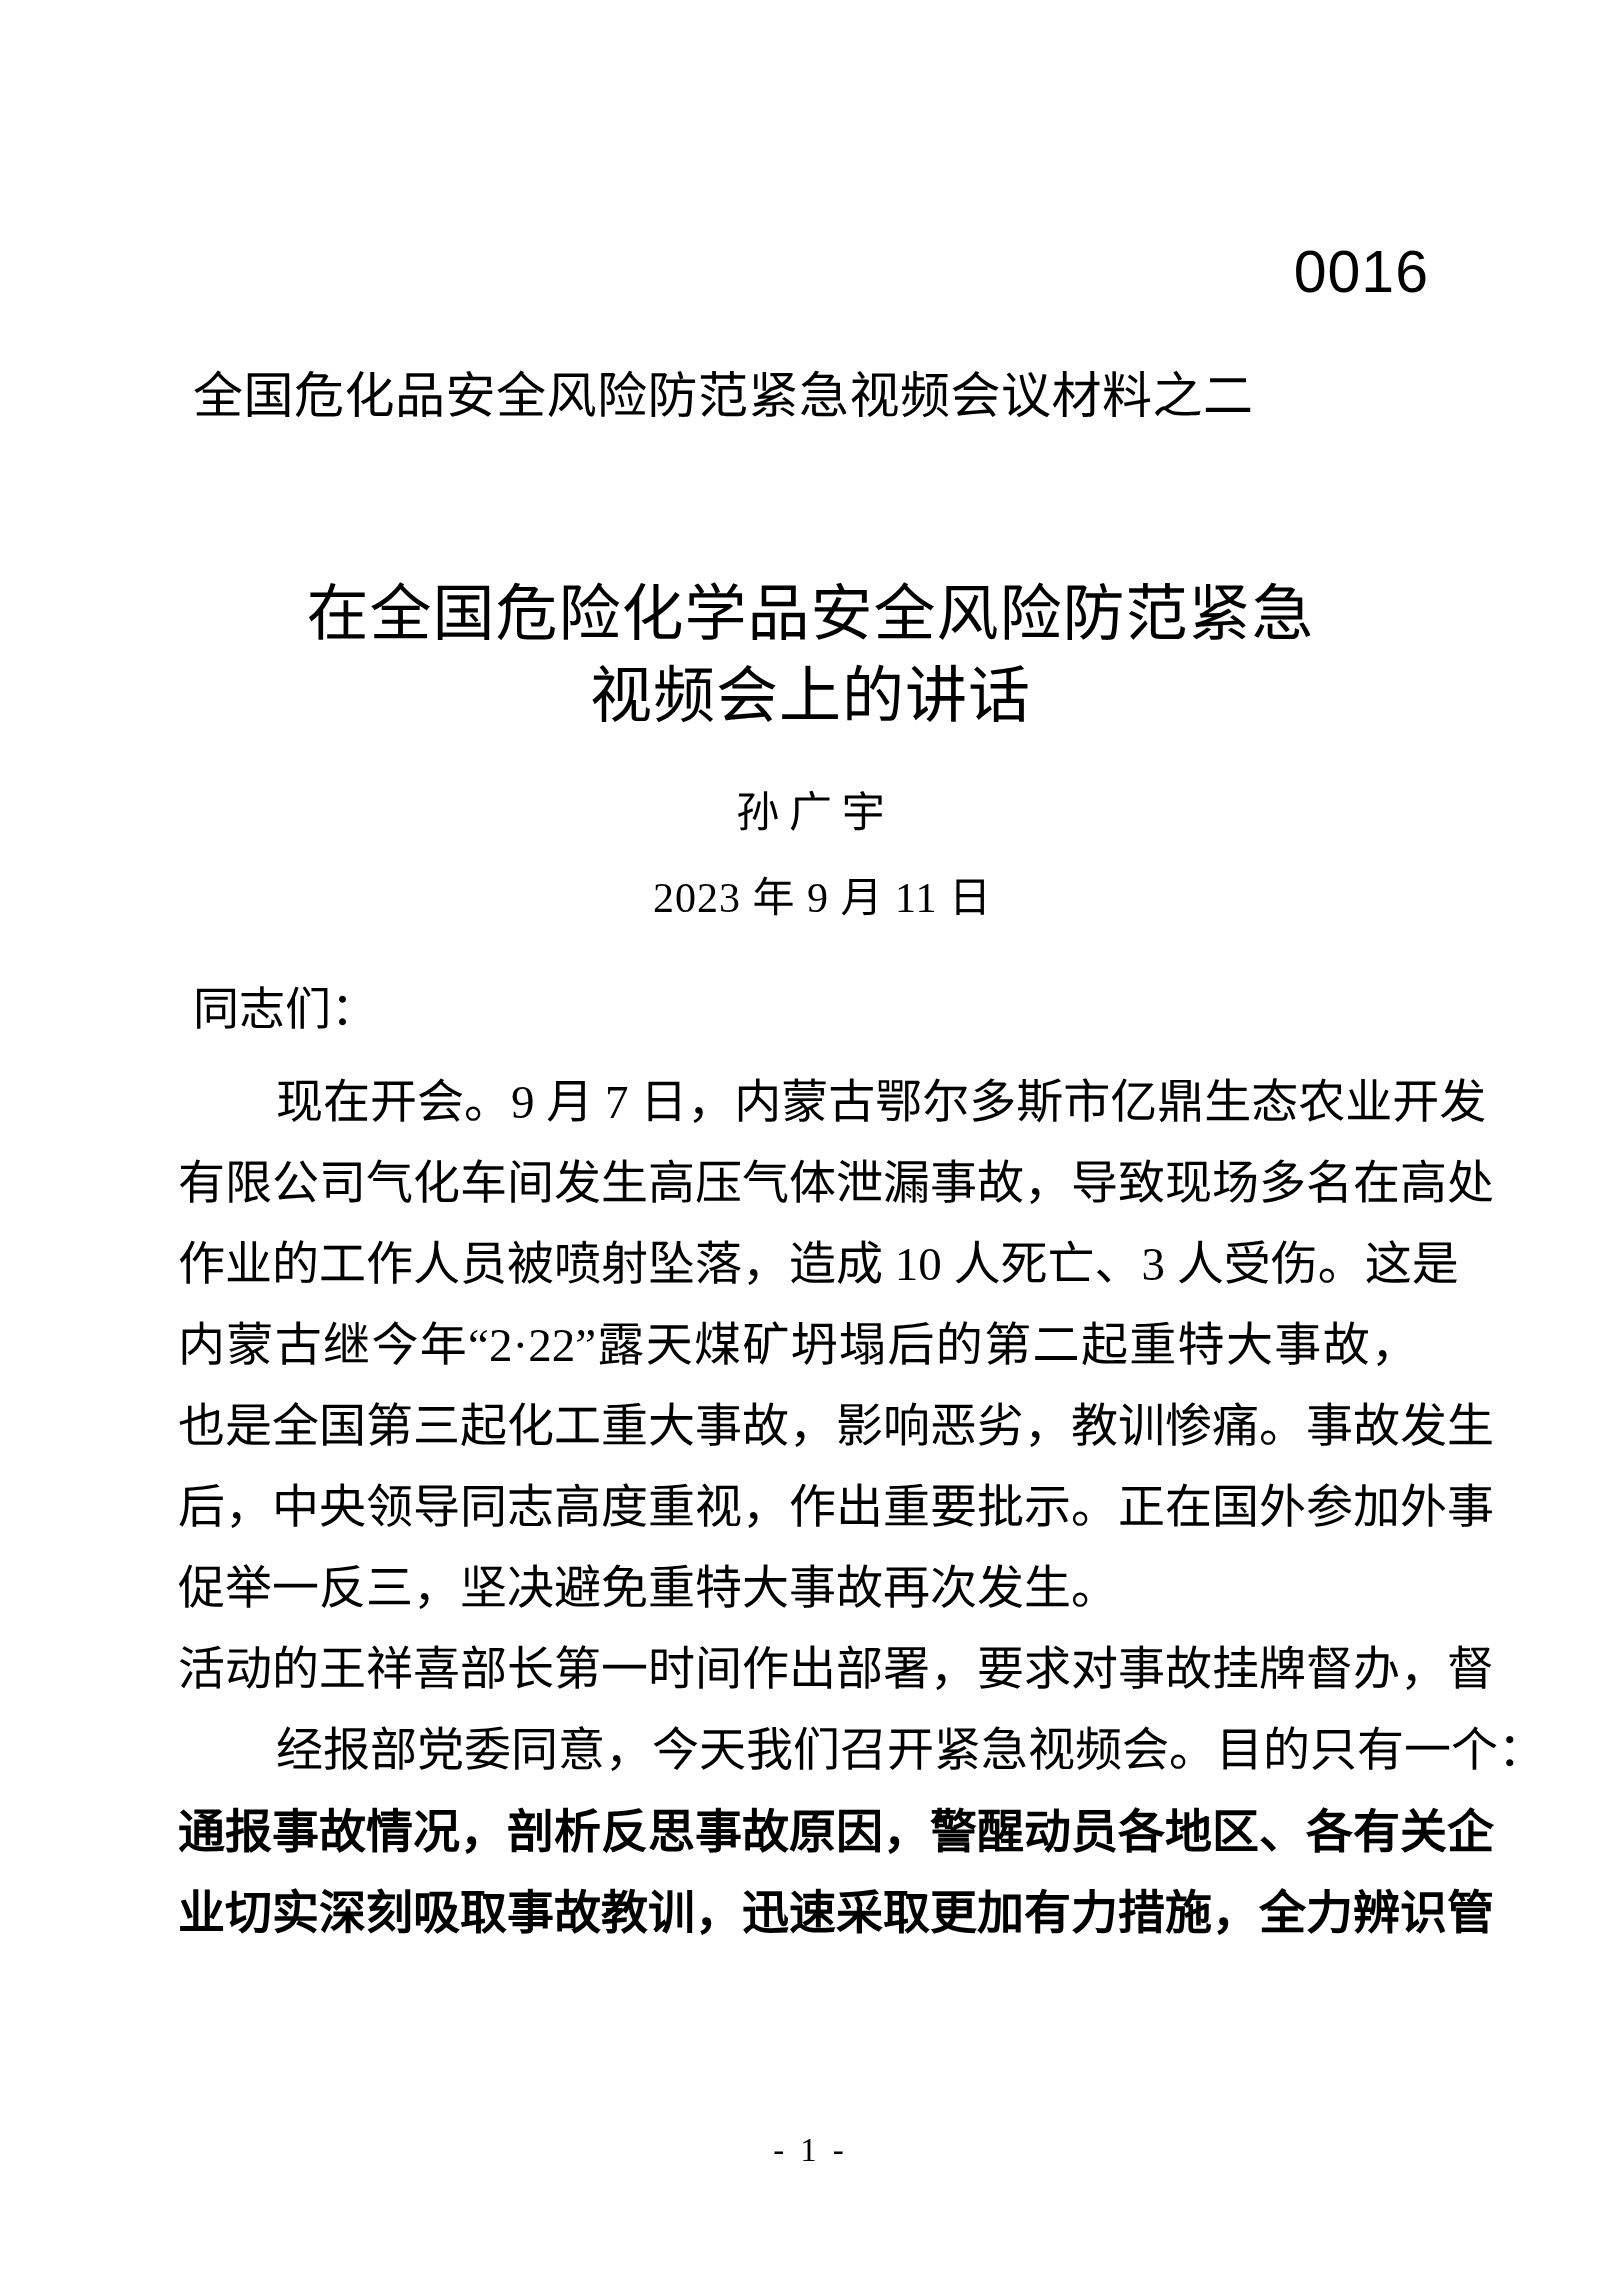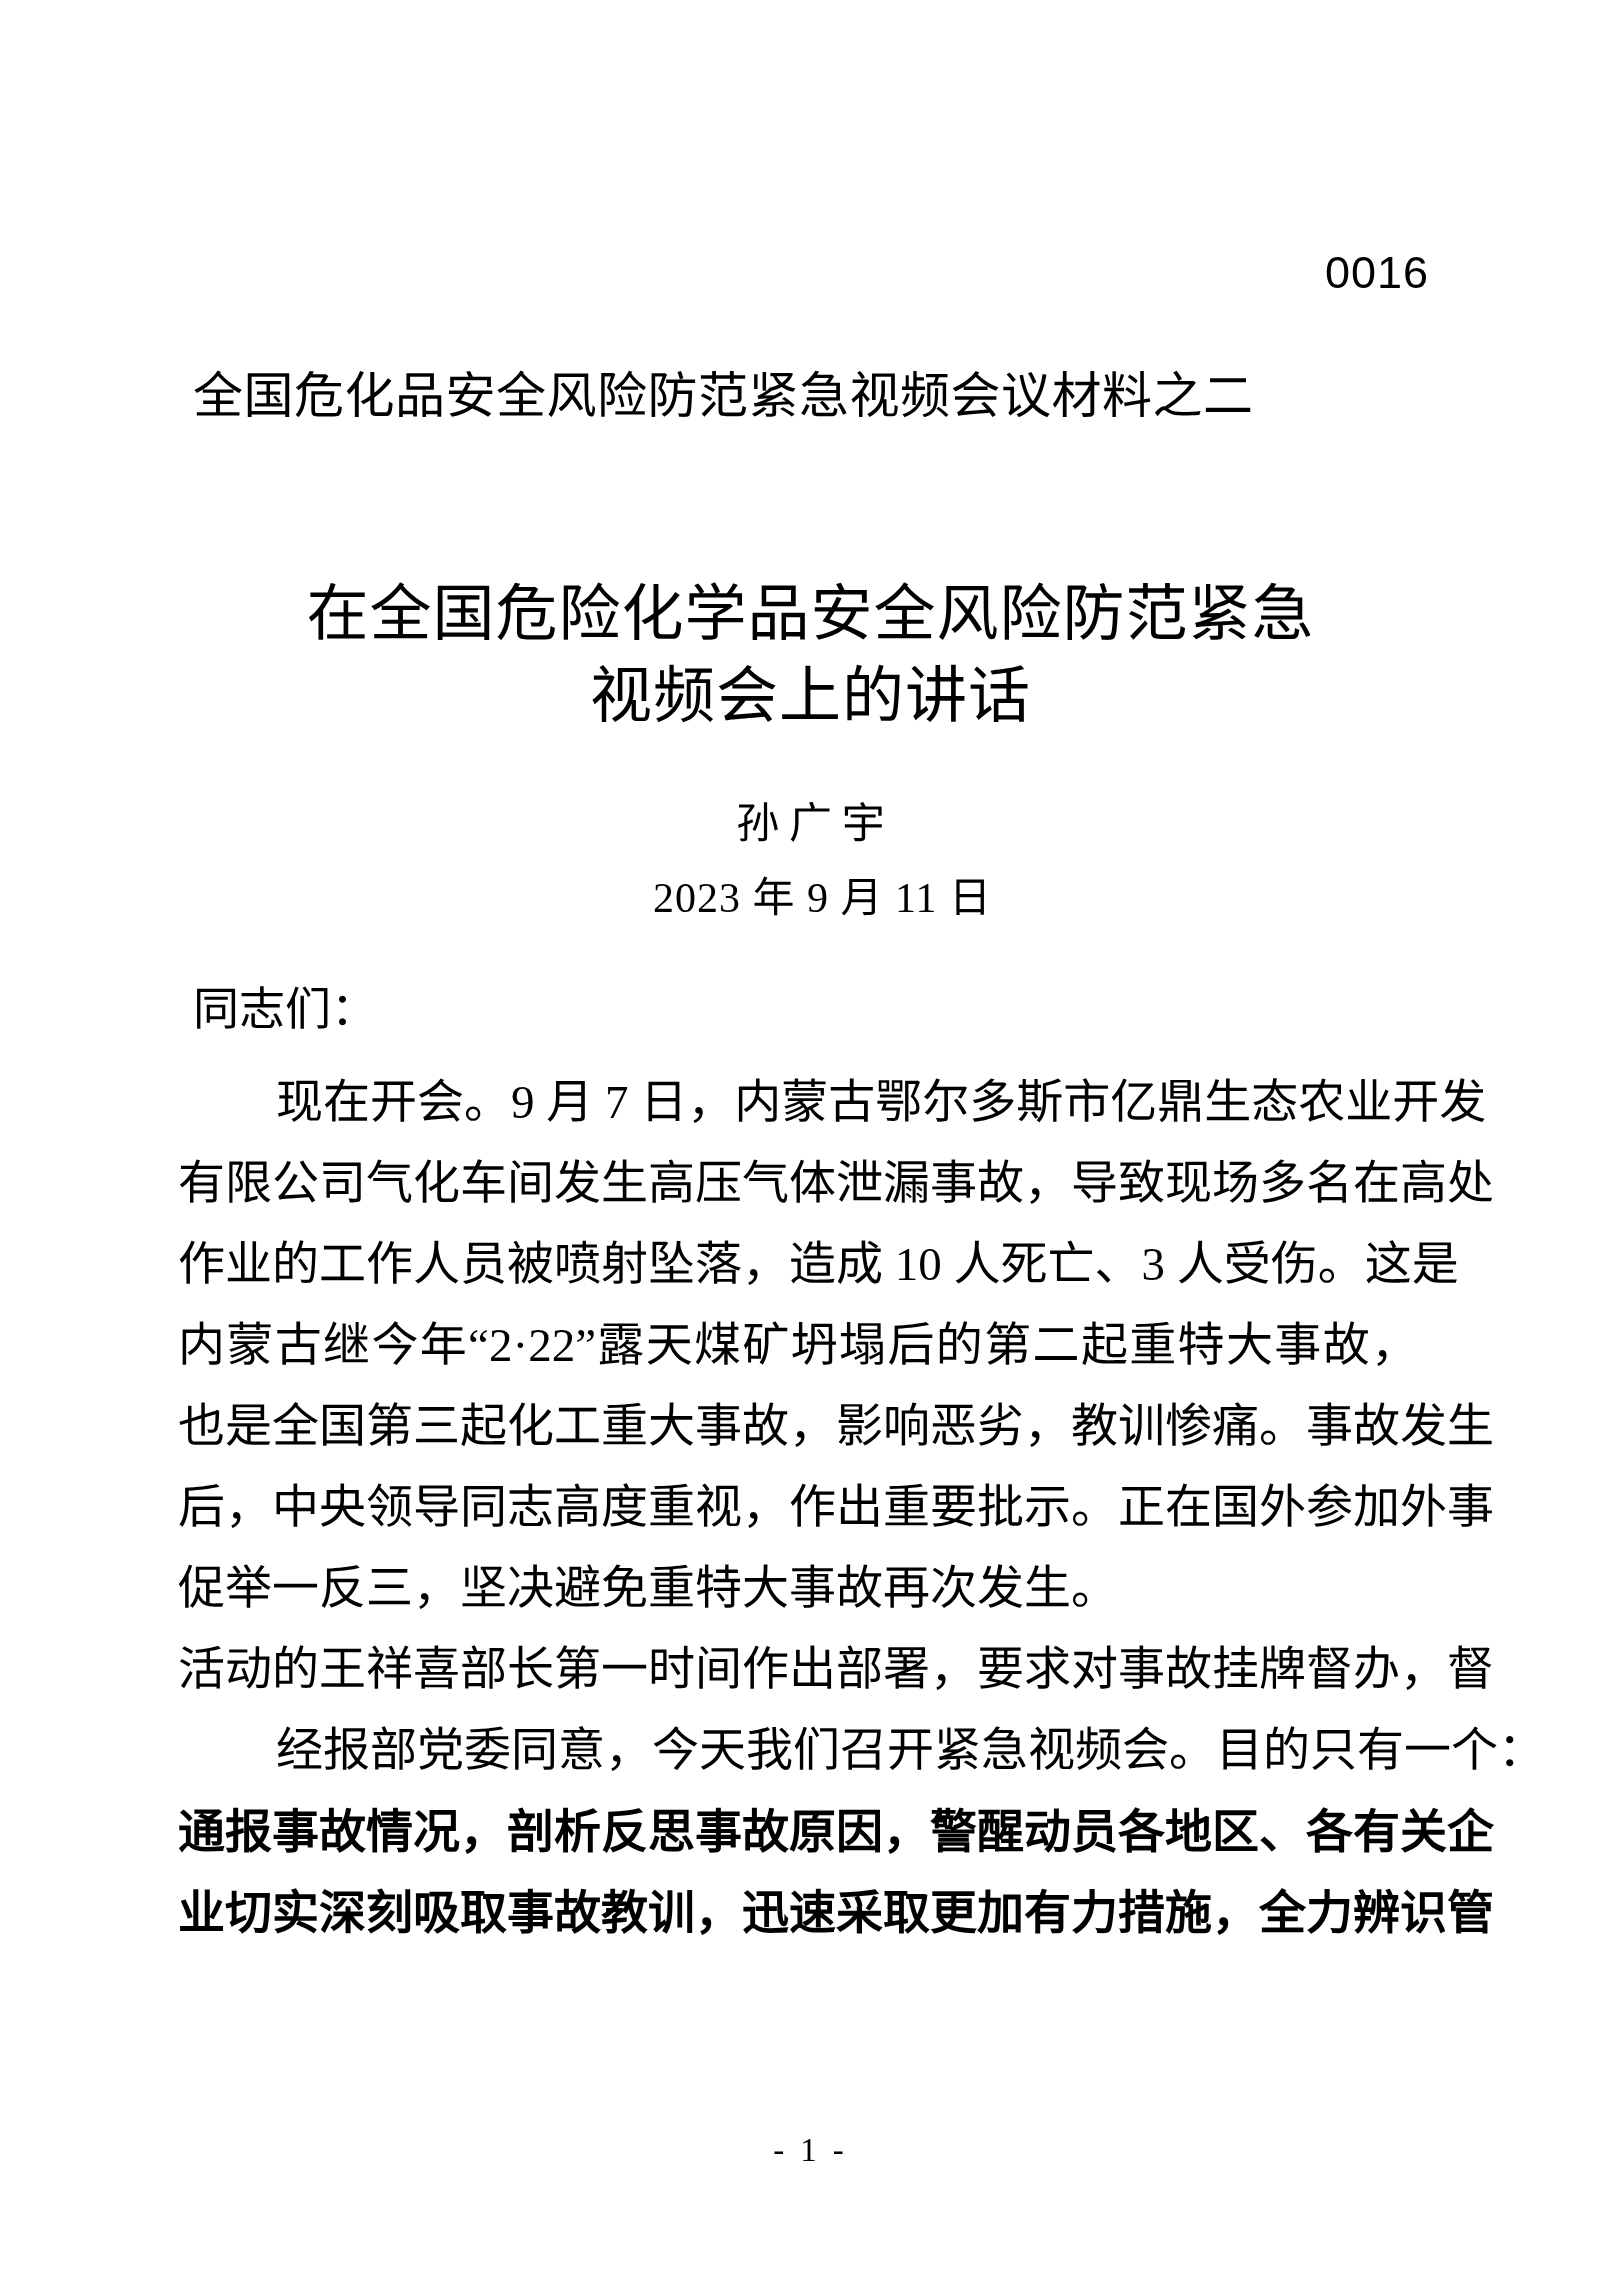--- a/index.html
+++ b/index.html
@@ -16,21 +16,21 @@
     color: #000000;
     overflow: hidden;
     font-family: "Liberation Serif", "DejaVu Serif", serif;
   }
   
   .doc-number {
     position: absolute;
     top: 247px;
     right: 192px;
     font-family: "Liberation Sans", "DejaVu Sans", sans-serif;
-    font-size: 45px;
+    font-size: 59px;
     line-height: 51px;
     letter-spacing: 1px;
   }
   
   .material-note {
     position: absolute;
     top: 369px;
     left: 193px;
     font-size: 50px;
     line-height: 55px;
@@ -52,21 +52,20 @@
   .byline-author {
     position: absolute;
     top: 782px;
     left: 0;
     width: 100%;
     text-align: center;
     font-size: 43px;
     line-height: 61px;
     letter-spacing: 9.8px;
     text-indent: 9.8px; 
-    margin-top: 11px;
   }
   .byline-date {
     position: absolute;
     top: 868px;
     left: 12px;
     width: 100%;
     text-align: center;
     font-size: 42px;
     line-height: 61px;
     letter-spacing: 1px;

